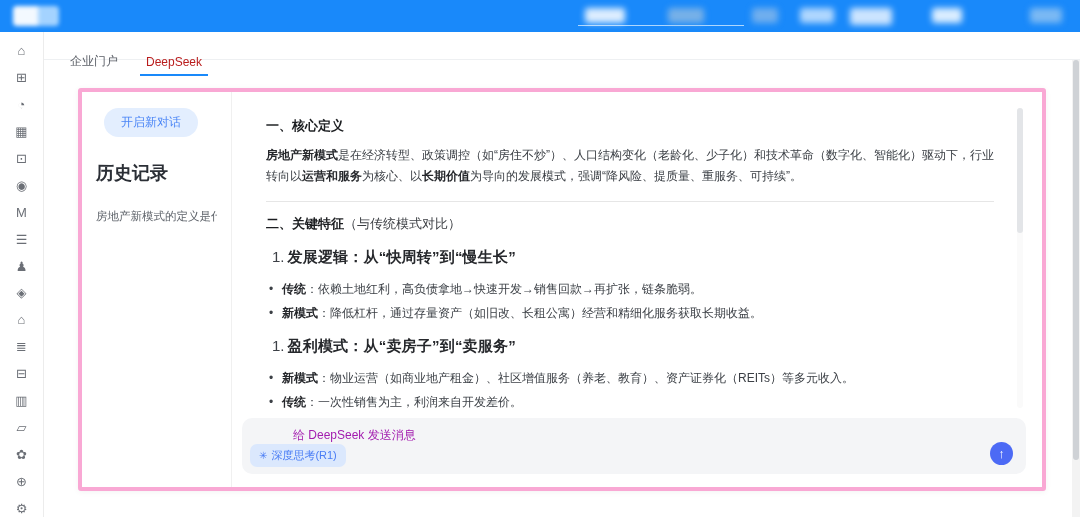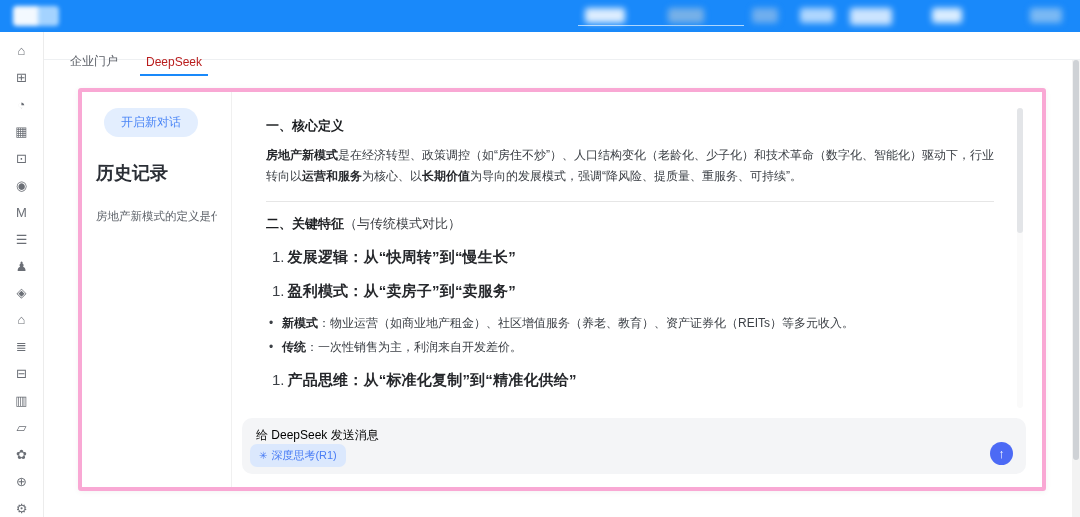--- a/index.html
+++ b/index.html
@@ -63,21 +63,21 @@
   .bullets li::before { content:"•"; position:absolute; left:1px; top:0; color:#3c4046; }
   .bullets b { color:#26282c; }
 
   
   .chat-scroll { position:absolute; right:19px; top:16px; width:6px; height:300px; background:#fafafa; border-radius:3px; }
   .chat-scroll .thumb { position:absolute; left:0; top:0; width:6px; height:125px; border-radius:3px; background:#e3e5e8; }
 
   
   .composer { position:absolute; left:10px; right:16px; bottom:13px; height:56px; background:#f4f5f7;
     border-radius:10px; padding:9px 14px; cursor:text; }
-  .composer .placeholder { font-size:12px; color:#000000; }
+  .composer .placeholder { font-size:12px; color:#a21caf;margin-left:37px; }
   .deep-think { position:absolute; left:8px; bottom:7px; display:flex; align-items:center; gap:4px;
     background:#dbe8fd; color:#4a7df5; border:none; border-radius:7px; font-size:11px; padding:4px 9px; cursor:pointer; }
   .deep-think .dt-icon { font-size:10px; }
   .send-btn { position:absolute; right:13px; bottom:9px; width:23px; height:23px; border-radius:50%;
     background:#4c6af5; color:#fff; border:none; font-size:13px; line-height:1; cursor:pointer;
     display:flex; align-items:center; justify-content:center; }
 </style>
 </head>
 <body>
 
@@ -159,20 +159,24 @@
 
       <hr class="msg-hr">
 
       <div class="sec-title">
         <span>二、关键特征</span><span class="note">（与传统模式对比）</span>
       </div>
 
       <div class="item-title">
         <span class="num">1.</span><b>发展逻辑：从“快周转”到“慢生长”</b>
       </div>
+      <ul class="bullets">
+        <li><b>传统</b><span>：依赖土地红利，高负债拿地→快速开发→销售回款→再扩张，链条脆弱。</span></li>
+        <li><b>新模式</b><span>：降低杠杆，通过存量资产（如旧改、长租公寓）经营和精细化服务获取长期收益。</span></li>
+      </ul>
 
       <div class="item-title">
         <span class="num">1.</span><b>盈利模式：从“卖房子”到“卖服务”</b>
       </div>
       <ul class="bullets">
         <li><b>新模式</b><span>：物业运营（如商业地产租金）、社区增值服务（养老、教育）、资产证券化（REITs）等多元收入。</span></li>
         <li><b>传统</b><span>：一次性销售为主，利润来自开发差价。</span></li>
       </ul>
 
       <div class="item-title">

